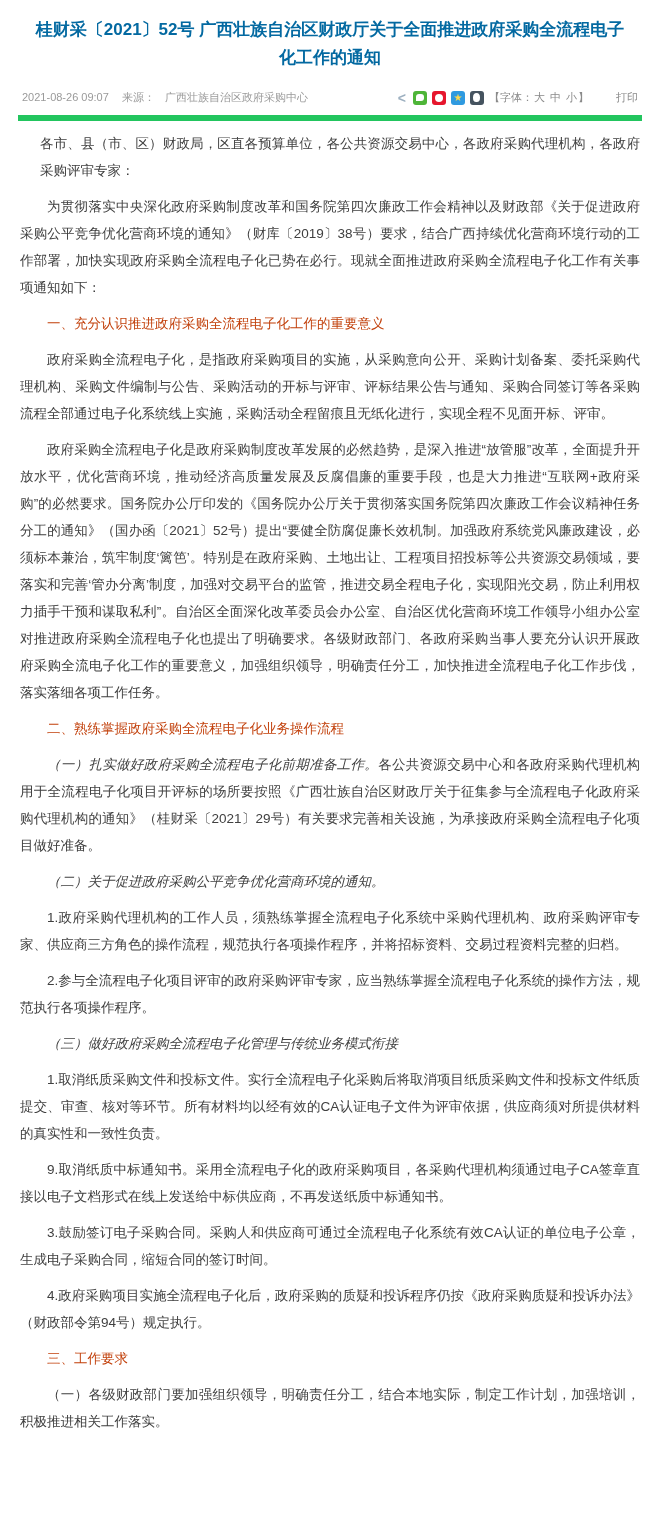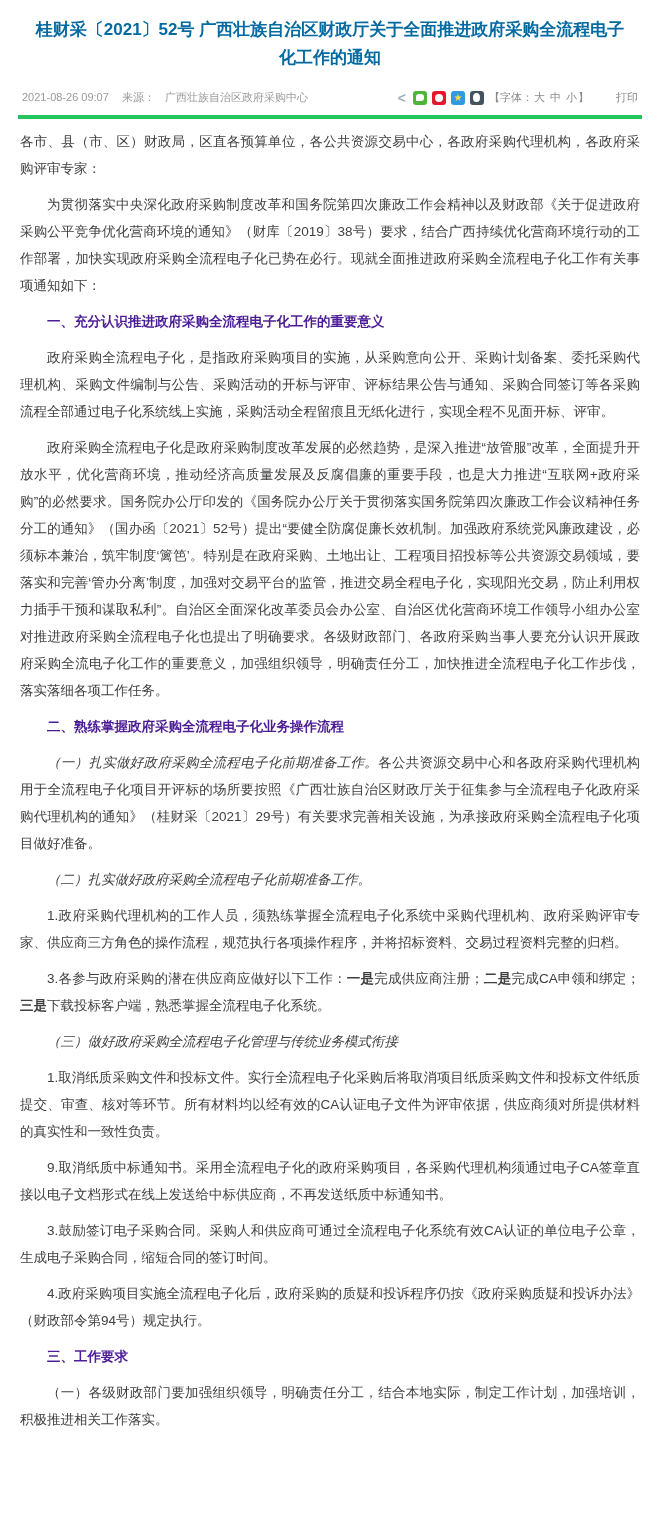--- a/index.html
+++ b/index.html
@@ -21,21 +21,21 @@
     text-align: center;
   }
 
   
   .meta {
     display: flex;
     justify-content: space-between;
     align-items: center;
     margin: 18px 18px 0 18px;
     padding: 0 4px 10px 4px;
-    border-bottom: 4px solid #22c55e;
+    border-bottom: 6px solid #22c55e;
     font-size: 11px;
     color: #9a9a9a;
     white-space: nowrap;
   }
   .meta-left span { margin-right: 10px; }
   .meta-right { display: flex; align-items: center; gap: 5px; color: #8a8a8a; }
   .share-caret {
     color: #9db0c0; font-size: 14px; font-weight: bold;
     margin-right: 2px; cursor: pointer; line-height: 1;
   }
@@ -55,22 +55,22 @@
 
   
   .article-body {
     margin: 6px 20px 0 20px;
     font-size: 13.5px;
     line-height: 27px;
     color: #404040;
     text-align: justify;
   }
   .article-body p { margin: 9px 0; text-indent: 2em; }
-  .article-body p.salute { text-indent: 0; }
-  .article-body p.heading { font-weight: bold; color: #4c1d95; }
+  .article-body p.salute { text-indent: 0; margin-left: 20px; }
+  .article-body p.heading { font-weight: normal; color: #c2410c; }
   .article-body .kaiti { font-style: italic; }
   .article-body .bold { font-weight: bold; }
 </style>
 </head>
 <body>
 
 <div class="page">
 
   <h1 class="title">桂财采〔2021〕52号 广西壮族自治区财政厅关于全面推进政府采购全流程电子化工作的通知</h1>
 
@@ -101,23 +101,23 @@
   </div>
 
   <div class="article-body" id="article-body">
       <p class="salute"><span>各市、县（市、区）财政局，区直各预算单位，各公共资源交易中心，各政府采购代理机构，各政府采购评审专家：</span></p>
       <p class="para"><span>为贯彻落实中央深化政府采购制度改革和国务院第四次廉政工作会精神以及财政部《关于促进政府采购公平竞争优化营商环境的通知》（财库〔2019〕38号）要求，结合广西持续优化营商环境行动的工作部署，加快实现政府采购全流程电子化已势在必行。现就全面推进政府采购全流程电子化工作有关事项通知如下：</span></p>
       <p class="heading"><span>一、充分认识推进政府采购全流程电子化工作的重要意义</span></p>
       <p class="para"><span>政府采购全流程电子化，是指政府采购项目的实施，从采购意向公开、采购计划备案、委托采购代理机构、采购文件编制与公告、采购活动的开标与评审、评标结果公告与通知、采购合同签订等各采购流程全部通过电子化系统线上实施，采购活动全程留痕且无纸化进行，实现全程不见面开标、评审。</span></p>
       <p class="para"><span>政府采购全流程电子化是政府采购制度改革发展的必然趋势，是深入推进“放管服”改革，全面提升开放水平，优化营商环境，推动经济高质量发展及反腐倡廉的重要手段，也是大力推进“互联网+政府采购”的必然要求。国务院办公厅印发的《国务院办公厅关于贯彻落实国务院第四次廉政工作会议精神任务分工的通知》（国办函〔2021〕52号）提出“要健全防腐促廉长效机制。加强政府系统党风廉政建设，必须标本兼治，筑牢制度‘篱笆’。特别是在政府采购、土地出让、工程项目招投标等公共资源交易领域，要落实和完善‘管办分离’制度，加强对交易平台的监管，推进交易全程电子化，实现阳光交易，防止利用权力插手干预和谋取私利”。自治区全面深化改革委员会办公室、自治区优化营商环境工作领导小组办公室对推进政府采购全流程电子化也提出了明确要求。各级财政部门、各政府采购当事人要充分认识开展政府采购全流电子化工作的重要意义，加强组织领导，明确责任分工，加快推进全流程电子化工作步伐，落实落细各项工作任务。</span></p>
       <p class="heading"><span>二、熟练掌握政府采购全流程电子化业务操作流程</span></p>
       <p class="para"><span class="kaiti">（一）扎实做好政府采购全流程电子化前期准备工作。</span><span>各公共资源交易中心和各政府采购代理机构用于全流程电子化项目开评标的场所要按照《广西壮族自治区财政厅关于征集参与全流程电子化政府采购代理机构的通知》（桂财采〔2021〕29号）有关要求完善相关设施，为承接政府采购全流程电子化项目做好准备。</span></p>
-      <p class="para"><span class="kaiti">（二）扎实做好政府采购全流程电子化前期准备工作。</span></p>
+      <p class="para"><span class="kaiti">（二）关于促进政府采购公平竞争优化营商环境的通知。</span></p>
       <p class="para"><span>1.政府采购代理机构的工作人员，须熟练掌握全流程电子化系统中采购代理机构、政府采购评审专家、供应商三方角色的操作流程，规范执行各项操作程序，并将招标资料、交易过程资料完整的归档。</span></p>
-      <p class="para"><span>3.各参与政府采购的潜在供应商应做好以下工作：</span><span class="bold">一是</span><span>完成供应商注册；</span><span class="bold">二是</span><span>完成CA申领和绑定；</span><span class="bold">三是</span><span>下载投标客户端，熟悉掌握全流程电子化系统。</span></p>
+      <p class="para"><span>2.参与全流程电子化项目评审的政府采购评审专家，应当熟练掌握全流程电子化系统的操作方法，规范执行各项操作程序。</span></p>
       <p class="para"><span class="kaiti">（三）做好政府采购全流程电子化管理与传统业务模式衔接</span></p>
       <p class="para"><span>1.取消纸质采购文件和投标文件。实行全流程电子化采购后将取消项目纸质采购文件和投标文件纸质提交、审查、核对等环节。所有材料均以经有效的CA认证电子文件为评审依据，供应商须对所提供材料的真实性和一致性负责。</span></p>
       <p class="para"><span>9.取消纸质中标通知书。采用全流程电子化的政府采购项目，各采购代理机构须通过电子CA签章直接以电子文档形式在线上发送给中标供应商，不再发送纸质中标通知书。</span></p>
       <p class="para"><span>3.鼓励签订电子采购合同。采购人和供应商可通过全流程电子化系统有效CA认证的单位电子公章，生成电子采购合同，缩短合同的签订时间。</span></p>
       <p class="para"><span>4.政府采购项目实施全流程电子化后，政府采购的质疑和投诉程序仍按《政府采购质疑和投诉办法》（财政部令第94号）规定执行。</span></p>
       <p class="heading"><span>三、工作要求</span></p>
       <p class="para"><span>（一）各级财政部门要加强组织领导，明确责任分工，结合本地实际，制定工作计划，加强培训，积极推进相关工作落实。</span></p>
     </div>
 
 </div>

